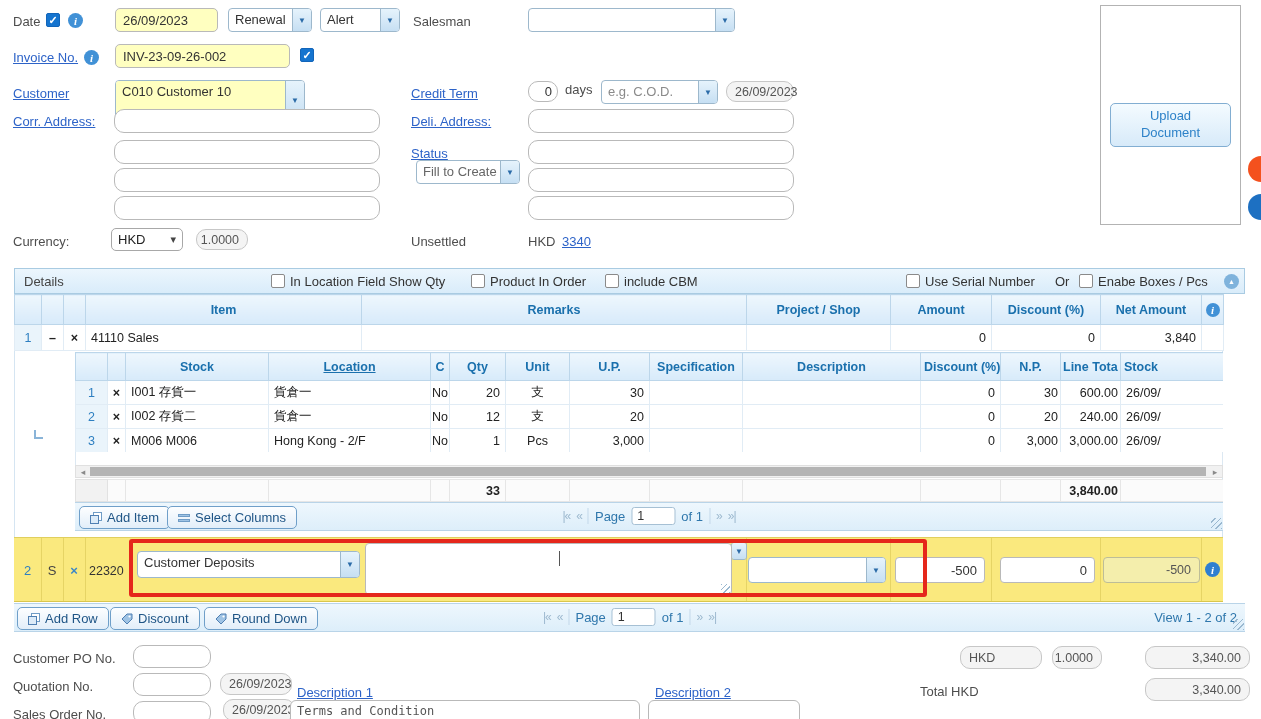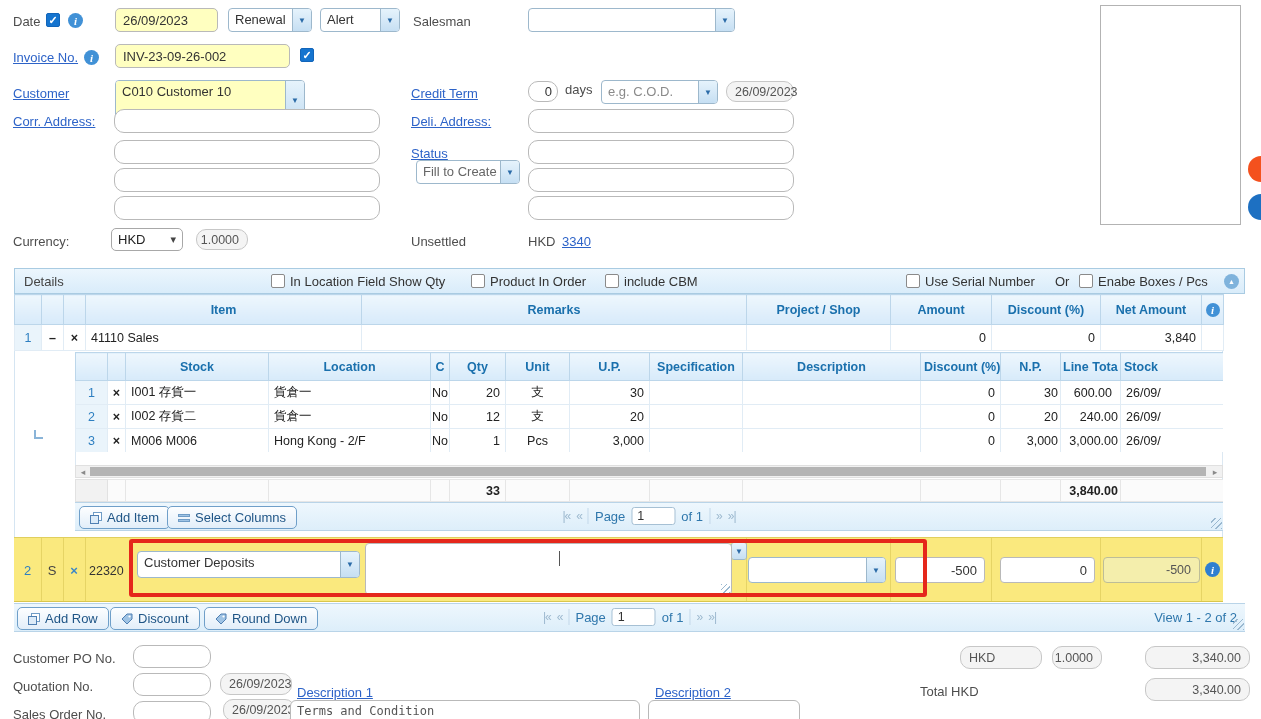--- a/index.html
+++ b/index.html
@@ -154,20 +154,21 @@
   <div class="selbox" style="left:111px;top:228px;width:72px;height:23px">
     <span>HKD</span>
     <span style="font-size:11px;color:#444">▾</span>
   </div>
   <div class="ro num" style="left:196px;top:229px;width:52px;height:21px">1.0000</div>
   <span class="lbl" style="left:411px;top:234px">Unsettled</span>
   <span class="lbl" style="left:528px;top:234px">HKD</span>
   <span class="lnk" style="left:562px;top:234px">3340</span>
 
   <div class="abs" style="left:1100px;top:5px;width:141px;height:220px;border:1px solid #b3b3b3"></div>
+  <div class="btn" style="left:1110px;top:103px;width:121px;height:44px;padding:0 14px;white-space:normal;text-align:center;line-height:1.3">Upload Document</div>
   <div class="circle" style="left:1248px;top:156px;background:#f4511e"></div>
   <div class="circle" style="left:1248px;top:194px;background:#1d70c2"></div>
 
   <div class="bar" style="left:14px;top:268px;width:1231px;height:26px">
     <span class="ttl">Details</span>
     <span class="cbx" style="left:256px;top:5px"></span>
     <span class="cblbl" style="left:275px;top:5px">In Location Field Show Qty</span>
     <span class="cbx" style="left:456px;top:5px"></span>
     <span class="cblbl" style="left:475px;top:5px">Product In Order</span>
     <span class="cbx" style="left:590px;top:5px"></span>
@@ -246,21 +247,21 @@
           <col style="width:80px">
           <col style="width:60px">
           <col style="width:60px">
           <col style="width:160px">
         </colgroup>
       <tbody>
           <tr style="height:28px">
         <th></th>
             <th></th>
         <th>Stock</th>
-        <th style="">Location</th>
+        <th style="text-decoration:underline">Location</th>
         <th style="padding:0 1px">C</th>
         <th>Qty</th>
         <th>Unit</th>
         <th>U.P.</th>
         <th style="text-align:center">Specification</th>
         <th>Description</th>
         <th>Discount (%)</th>
         <th>N.P.</th>
         <th style="text-align:left;padding:0 2px">Line Tota</th>
         <th style="text-align:left">Stock</th>
@@ -271,21 +272,21 @@
         <td>I001 存貨一</td>
         <td>貨倉一</td>
         <td style="padding:0 1px">No</td>
         <td class="t-rr">20</td>
         <td class="t-c">支</td>
         <td class="t-rr">30</td>
         <td></td>
         <td></td>
         <td class="t-rr">0</td>
         <td class="t-rr" style="padding:0 2px">30</td>
-        <td class="t-rr" style="padding:0 8px">600.00</td>
+        <td class="t-rr" style="padding:0 2px">600.00</td>
         <td>26/09/</td>
       </tr>
       <tr style="height:24px">
         <td class="numcell">2</td>
         <td class="del" style="padding:0 1px">×</td>
         <td>I002 存貨二</td>
         <td>貨倉一</td>
         <td style="padding:0 1px">No</td>
         <td class="t-rr">12</td>
         <td class="t-c">支</td>

